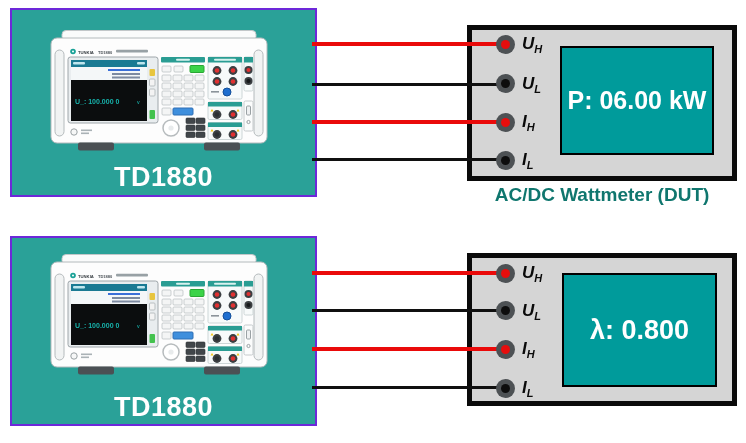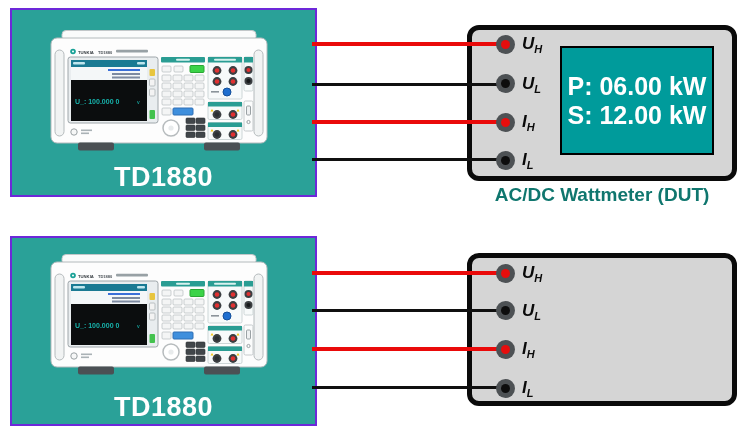--- a/index.html
+++ b/index.html
@@ -26,21 +26,21 @@
   .svg-reading{font:bold 7px "Liberation Sans",sans-serif;fill:#17b3ac;}
   .svg-unit{font:bold 4px "Liberation Sans",sans-serif;fill:#17b3ac;}
 
   
   .wire{position:absolute;left:312px;width:194px;}
   .wire[data-color="red"]{height:4px;background:#EA0A0A;}
   .wire[data-color="black"]{height:3px;background:#101010;}
 
   
   .dut-box{position:absolute;left:467px;width:270px;background:#D5D5D5;
-           border:5px solid #0A0A0A;border-radius:12px;box-sizing:border-box;}
+           border:5px solid #0A0A0A;border-radius:0;box-sizing:border-box;}
   .dut-box.top{top:25px;height:156px;}
   .dut-box.bottom{top:253px;height:153px;}
 
   .terminal{position:absolute;left:24px;width:19px;height:19px;border-radius:50%;
             background:#4D5154;z-index:1;display:flex;align-items:center;justify-content:center;}
   .terminal::after{content:"";display:block;width:9px;height:9px;border-radius:50%;background:#888;}
   .terminal[data-color="red"]::after{background:#E60D0D;}
   .terminal[data-color="black"]::after{background:#0D0D0D;}
 
   .t-label{position:absolute;left:50px;height:22px;line-height:22px;z-index:1;
@@ -186,21 +186,20 @@
       <div class="terminal" style="top:5px" data-color="red"></div>
       <div class="terminal" style="top:44px" data-color="black"></div>
       <div class="terminal" style="top:83px" data-color="red"></div>
       <div class="terminal" style="top:121px" data-color="black"></div>
       <div class="t-label" style="top:3px"><span>U</span><sub>H</sub></div>
       <div class="t-label" style="top:43px"><span>U</span><sub>L</sub></div>
       <div class="t-label" style="top:81px"><span>I</span><sub>H</sub></div>
       <div class="t-label" style="top:119px"><span>I</span><sub>L</sub></div>
       <div class="display watt">
         <div class="disp-line">P: 06.00 kW</div>
-        <div class="disp-line">S: 12.00 kW</div>
       </div>
     </div>
 
     <div class="wire" style="top:42px" data-color="red"></div>
     <div class="wire" style="top:83px" data-color="black"></div>
     <div class="wire" style="top:120px" data-color="red"></div>
     <div class="wire" style="top:158px" data-color="black"></div>
 
     <div class="caption top">AC/DC Wattmeter (DUT)</div>
   </section>
@@ -325,20 +324,23 @@
 
     <div class="dut-box bottom">
       <div class="terminal" style="top:6px" data-color="red"></div>
       <div class="terminal" style="top:43px" data-color="black"></div>
       <div class="terminal" style="top:82px" data-color="red"></div>
       <div class="terminal" style="top:121px" data-color="black"></div>
       <div class="t-label" style="top:4px"><span>U</span><sub>H</sub></div>
       <div class="t-label" style="top:42px"><span>U</span><sub>L</sub></div>
       <div class="t-label" style="top:80px"><span>I</span><sub>H</sub></div>
       <div class="t-label" style="top:119px"><span>I</span><sub>L</sub></div>
+      <div class="display pf">
+        <div class="disp-line">λ: 0.800</div>
+      </div>
     </div>
 
     <div class="wire" style="top:271px" data-color="red"></div>
     <div class="wire" style="top:309px" data-color="black"></div>
     <div class="wire" style="top:347px" data-color="red"></div>
     <div class="wire" style="top:386px" data-color="black"></div>
 
   </section>
 
 </div>

